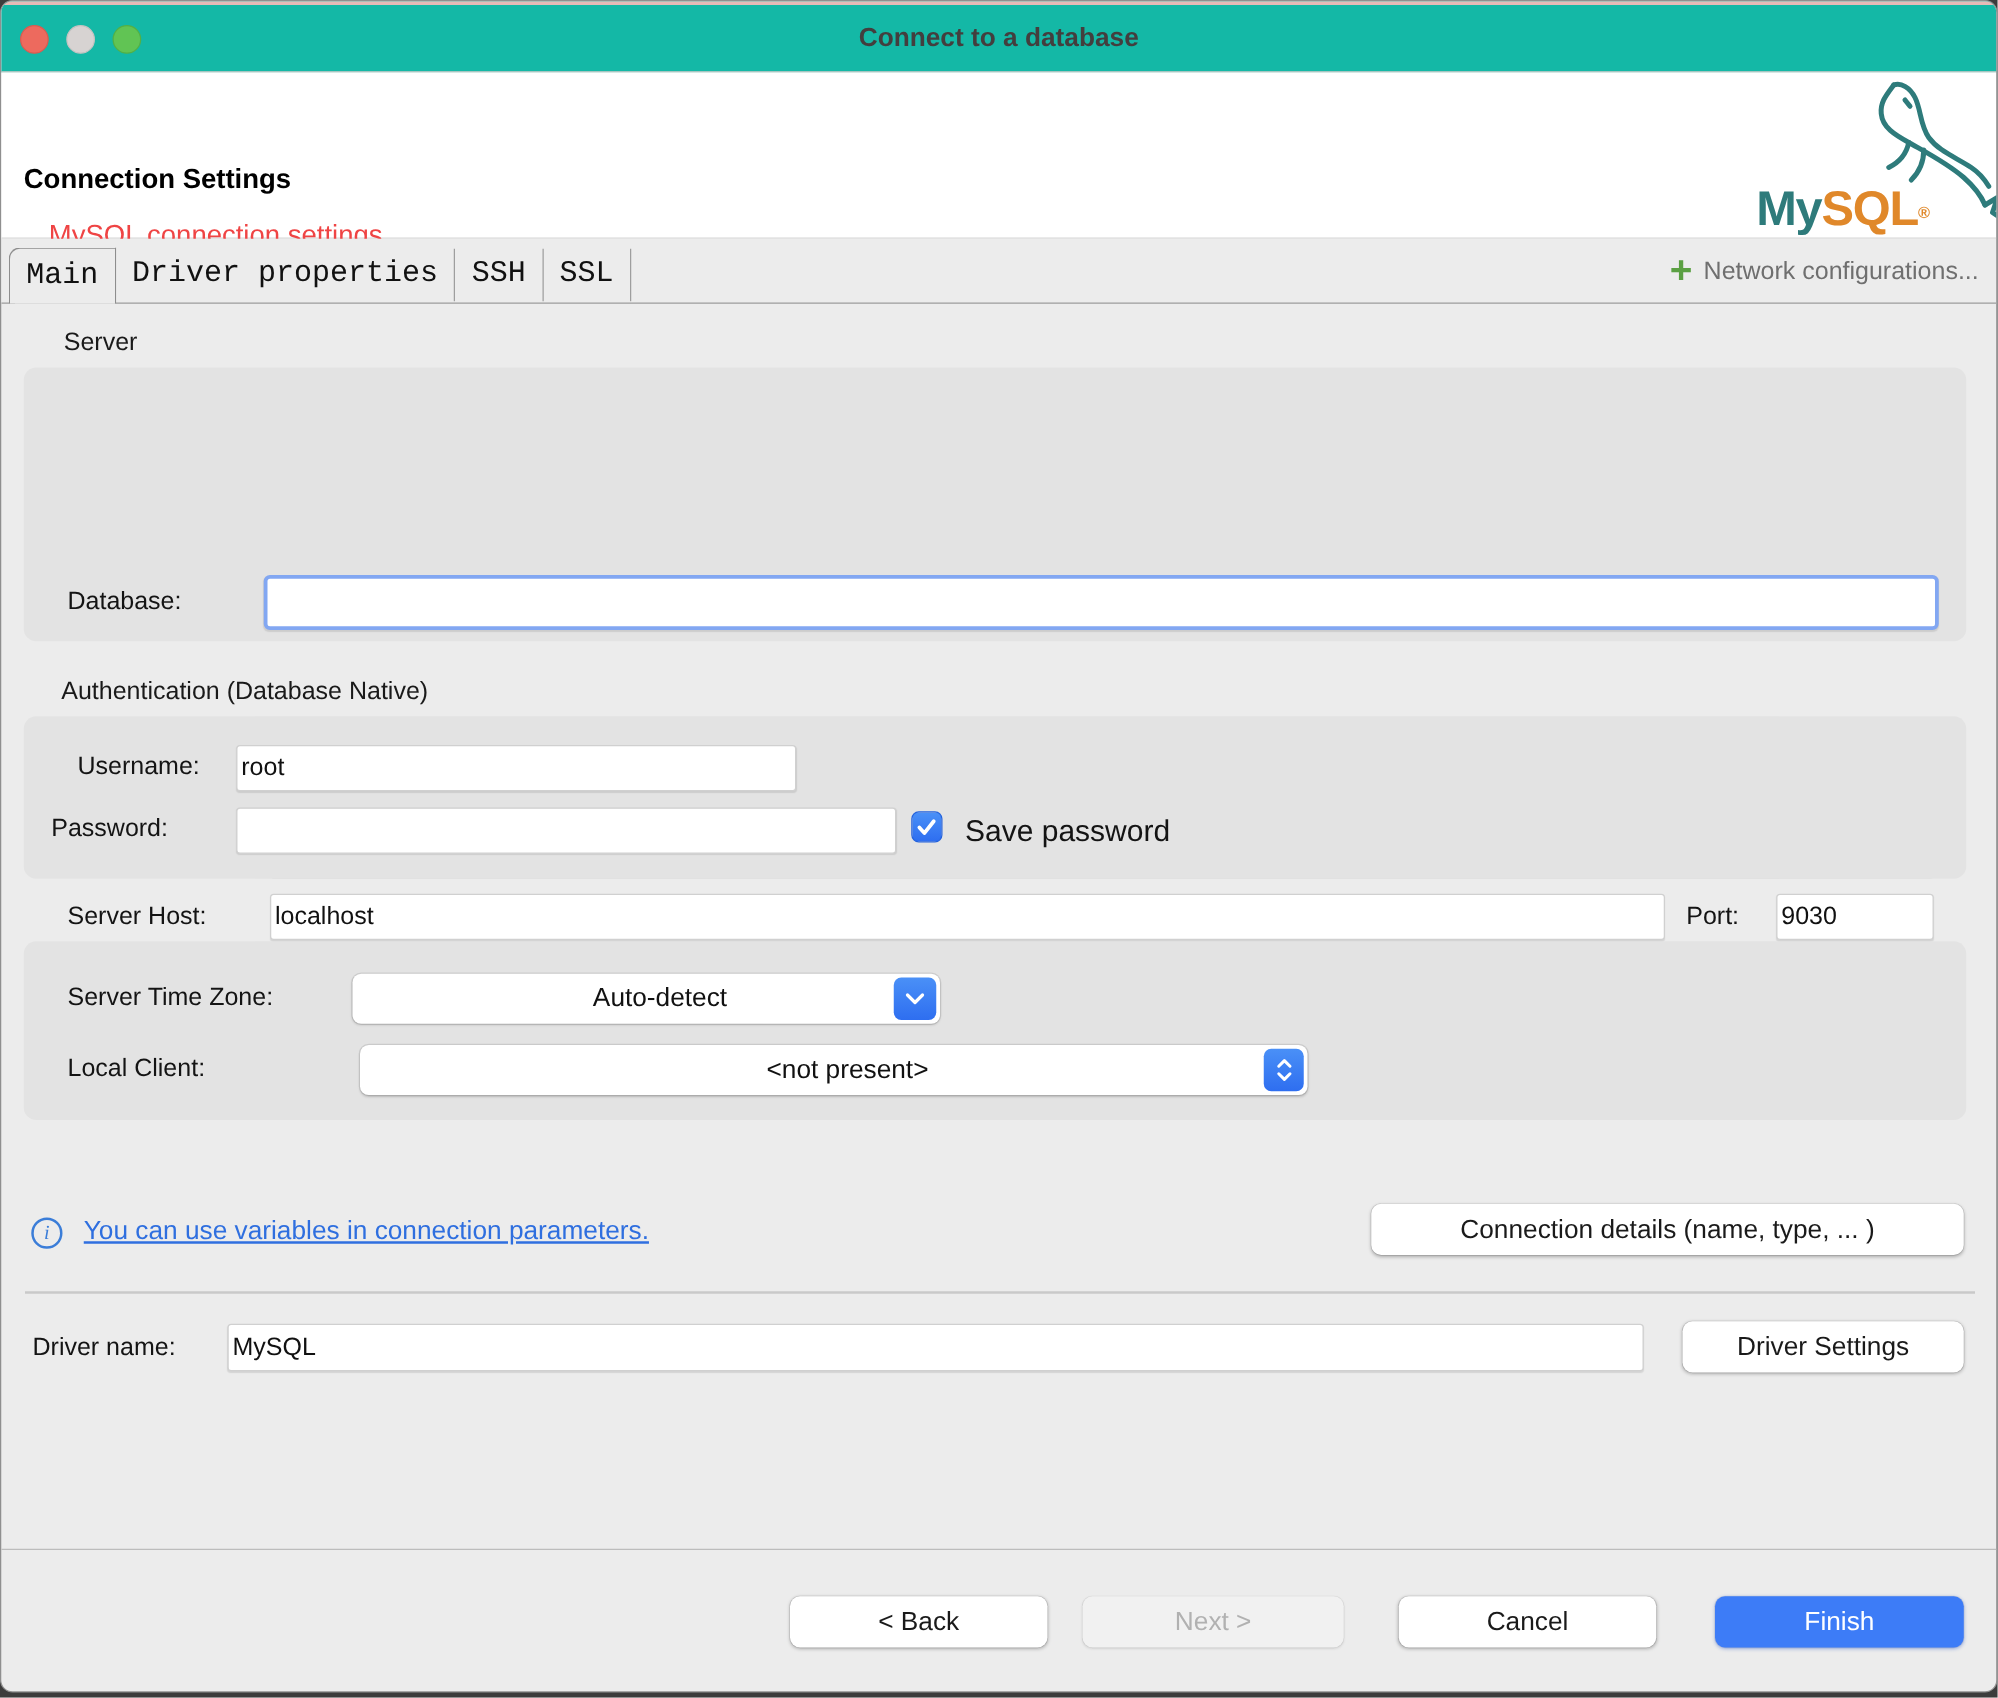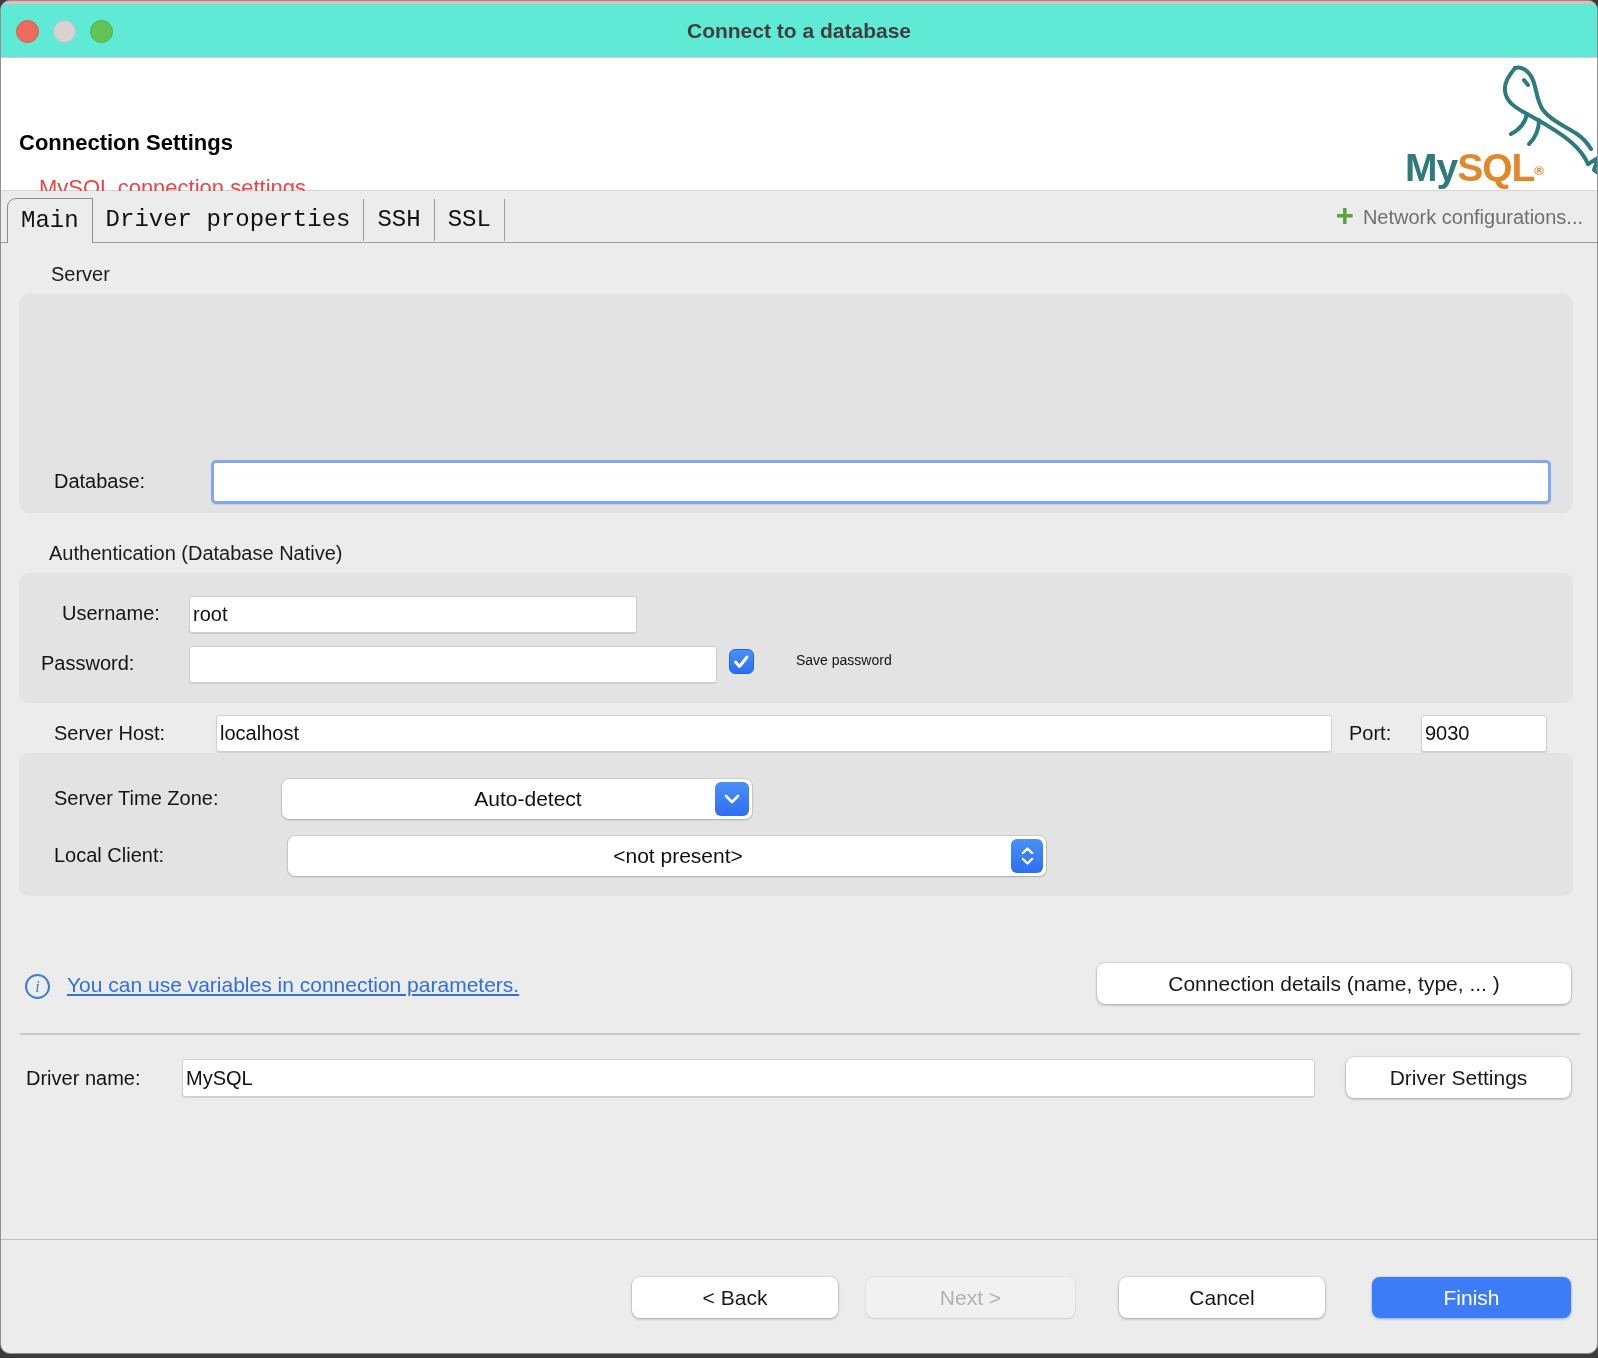--- a/index.html
+++ b/index.html
@@ -12,21 +12,21 @@
     overflow: hidden;
   }
   .window {
     position: absolute; left:0; top:0; width:1598px; height:1354px;
     background:#ececec; border-radius:10px; overflow:hidden;
     border:1px solid #8f8f8f;
   }
   
   .titlebar {
     position:absolute; left:0; top:0; right:0; height:57px;
-    background:#5eead4; border-top:3px solid #e7bab7; border-bottom:1px solid #d8caca;
+    background:#14b8a6; border-top:3px solid #e7bab7; border-bottom:1px solid #d8caca;
   }
   .titlebar-title {
     position:absolute; left:0; right:0; top:0; height:54px;
     display:flex; align-items:center; justify-content:center;
     font-size:21px; font-weight:bold; color:#433e3e;
   }
   .light { position:absolute; top:16px; width:23px; height:23px; border-radius:50%; }
   .light.red   { left:15px; background:#ed6a5e; border:1px solid #dd5a4f; }
   .light.gray  { left:52px; background:#d7d3d2; border:1px solid #c6c2c1; }
   .light.green { left:89px; background:#61c454; border:1px solid #53b045; }
@@ -179,21 +179,21 @@
   <div class="panel" style="top:572px; height:130px;">
     <div class="flabel" style="left:43px; top:29px;">Username:</div>
     <input class="field" style="left: 170px; top: 23px; width: 448px; height: 37px;" value="root">
     <div class="flabel" style="left:22px; top:79px;text-align:right;">Password:</div>
     <input class="field" type="password" style="left: 170px; top: 73px; width: 528px; height: 37px;" value="">
     <div class="checkbox" style="left:710px; top:76px;">
       <svg width="23" height="23" viewBox="0 0 23 23">
           <polyline points="5.5,12 9.5,16.5 17,7" stroke="#fff" stroke-width="3" fill="none" stroke-linecap="round" stroke-linejoin="round"></polyline>
         </svg>
     </div>
-    <div class="flabel" style="left:777px; top:79px; font-size:14px;">Save password</div>
+    <div class="flabel" style="left:753px; top:79px; font-size:24px;">Save password</div>
   </div>
 
   <div class="section-label" style="left:39px; top:722px;margin-top:28px;">Advanced</div>
   <div class="panel" style="top:752px; height:143px;">
     <div class="flabel" style="left:35px; top:34px;">Server Time Zone:</div>
     <div class="combo" style="left:263px; top:26px; width:470px; height:40px;">
       <span class="combo-value">Auto-detect</span>
       <span class="combo-btn">
         <svg width="16" height="10" viewBox="0 0 16 10">
             <polyline points="2,2 8,8 14,2" stroke="#fff" stroke-width="2.6" fill="none" stroke-linecap="round" stroke-linejoin="round"></polyline>

